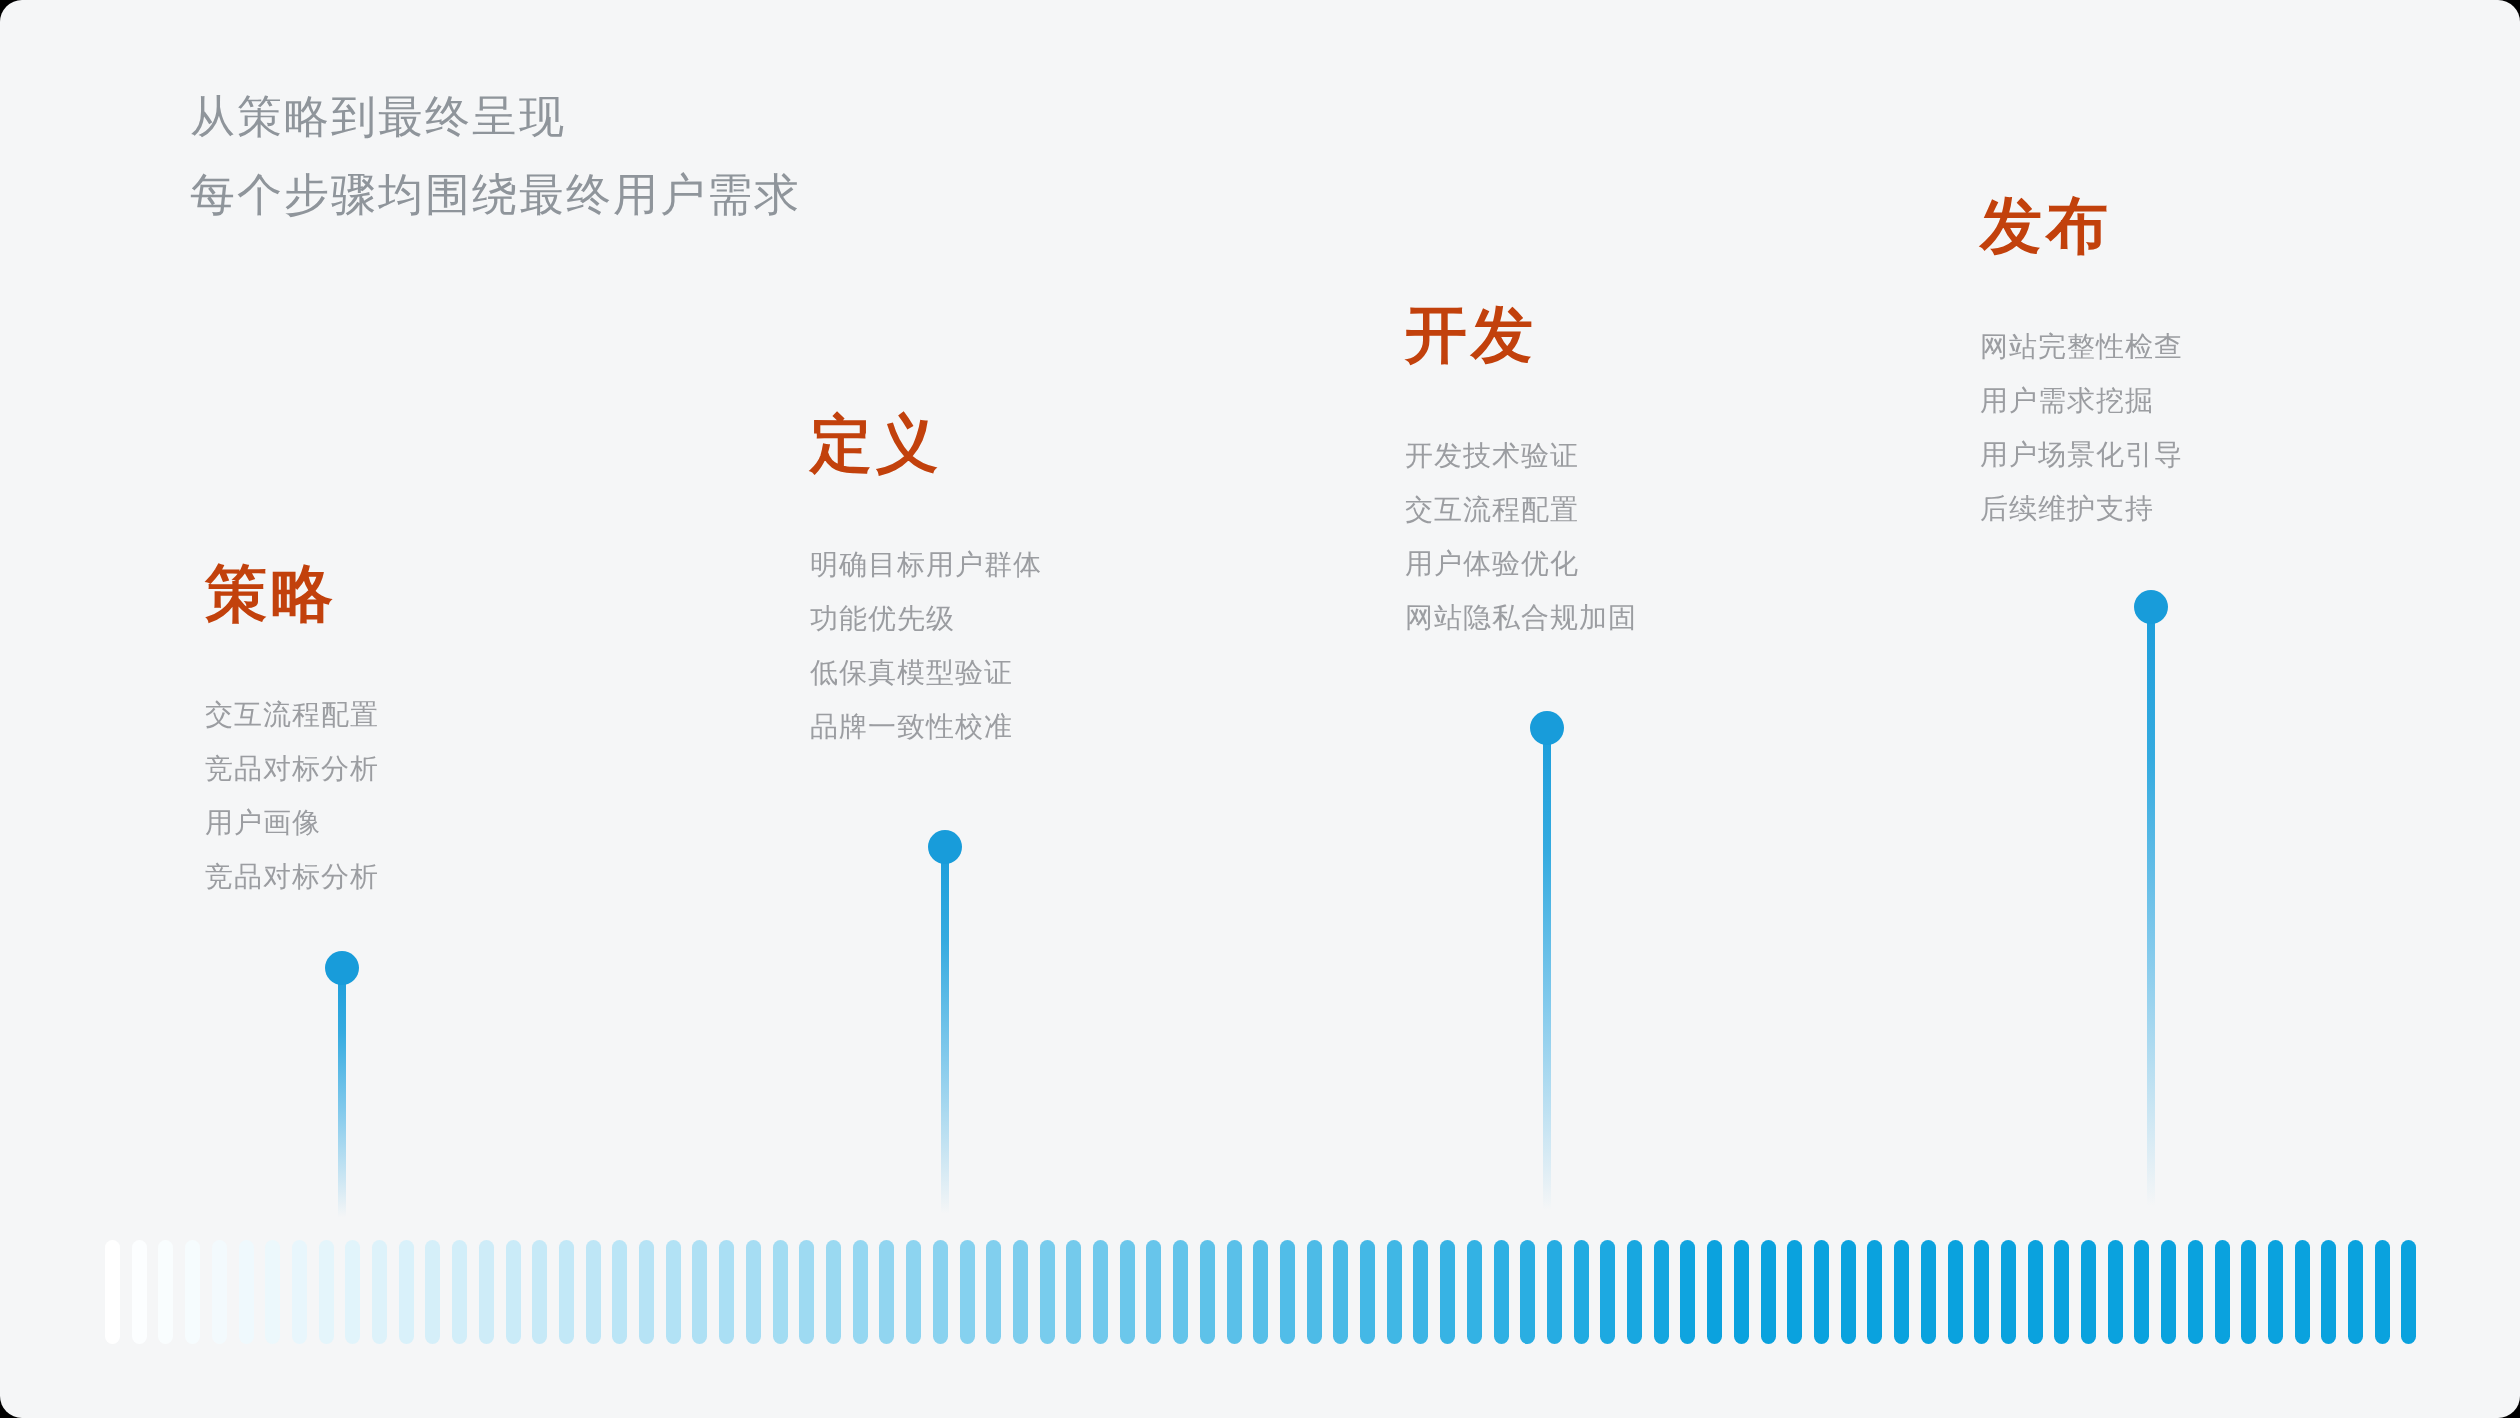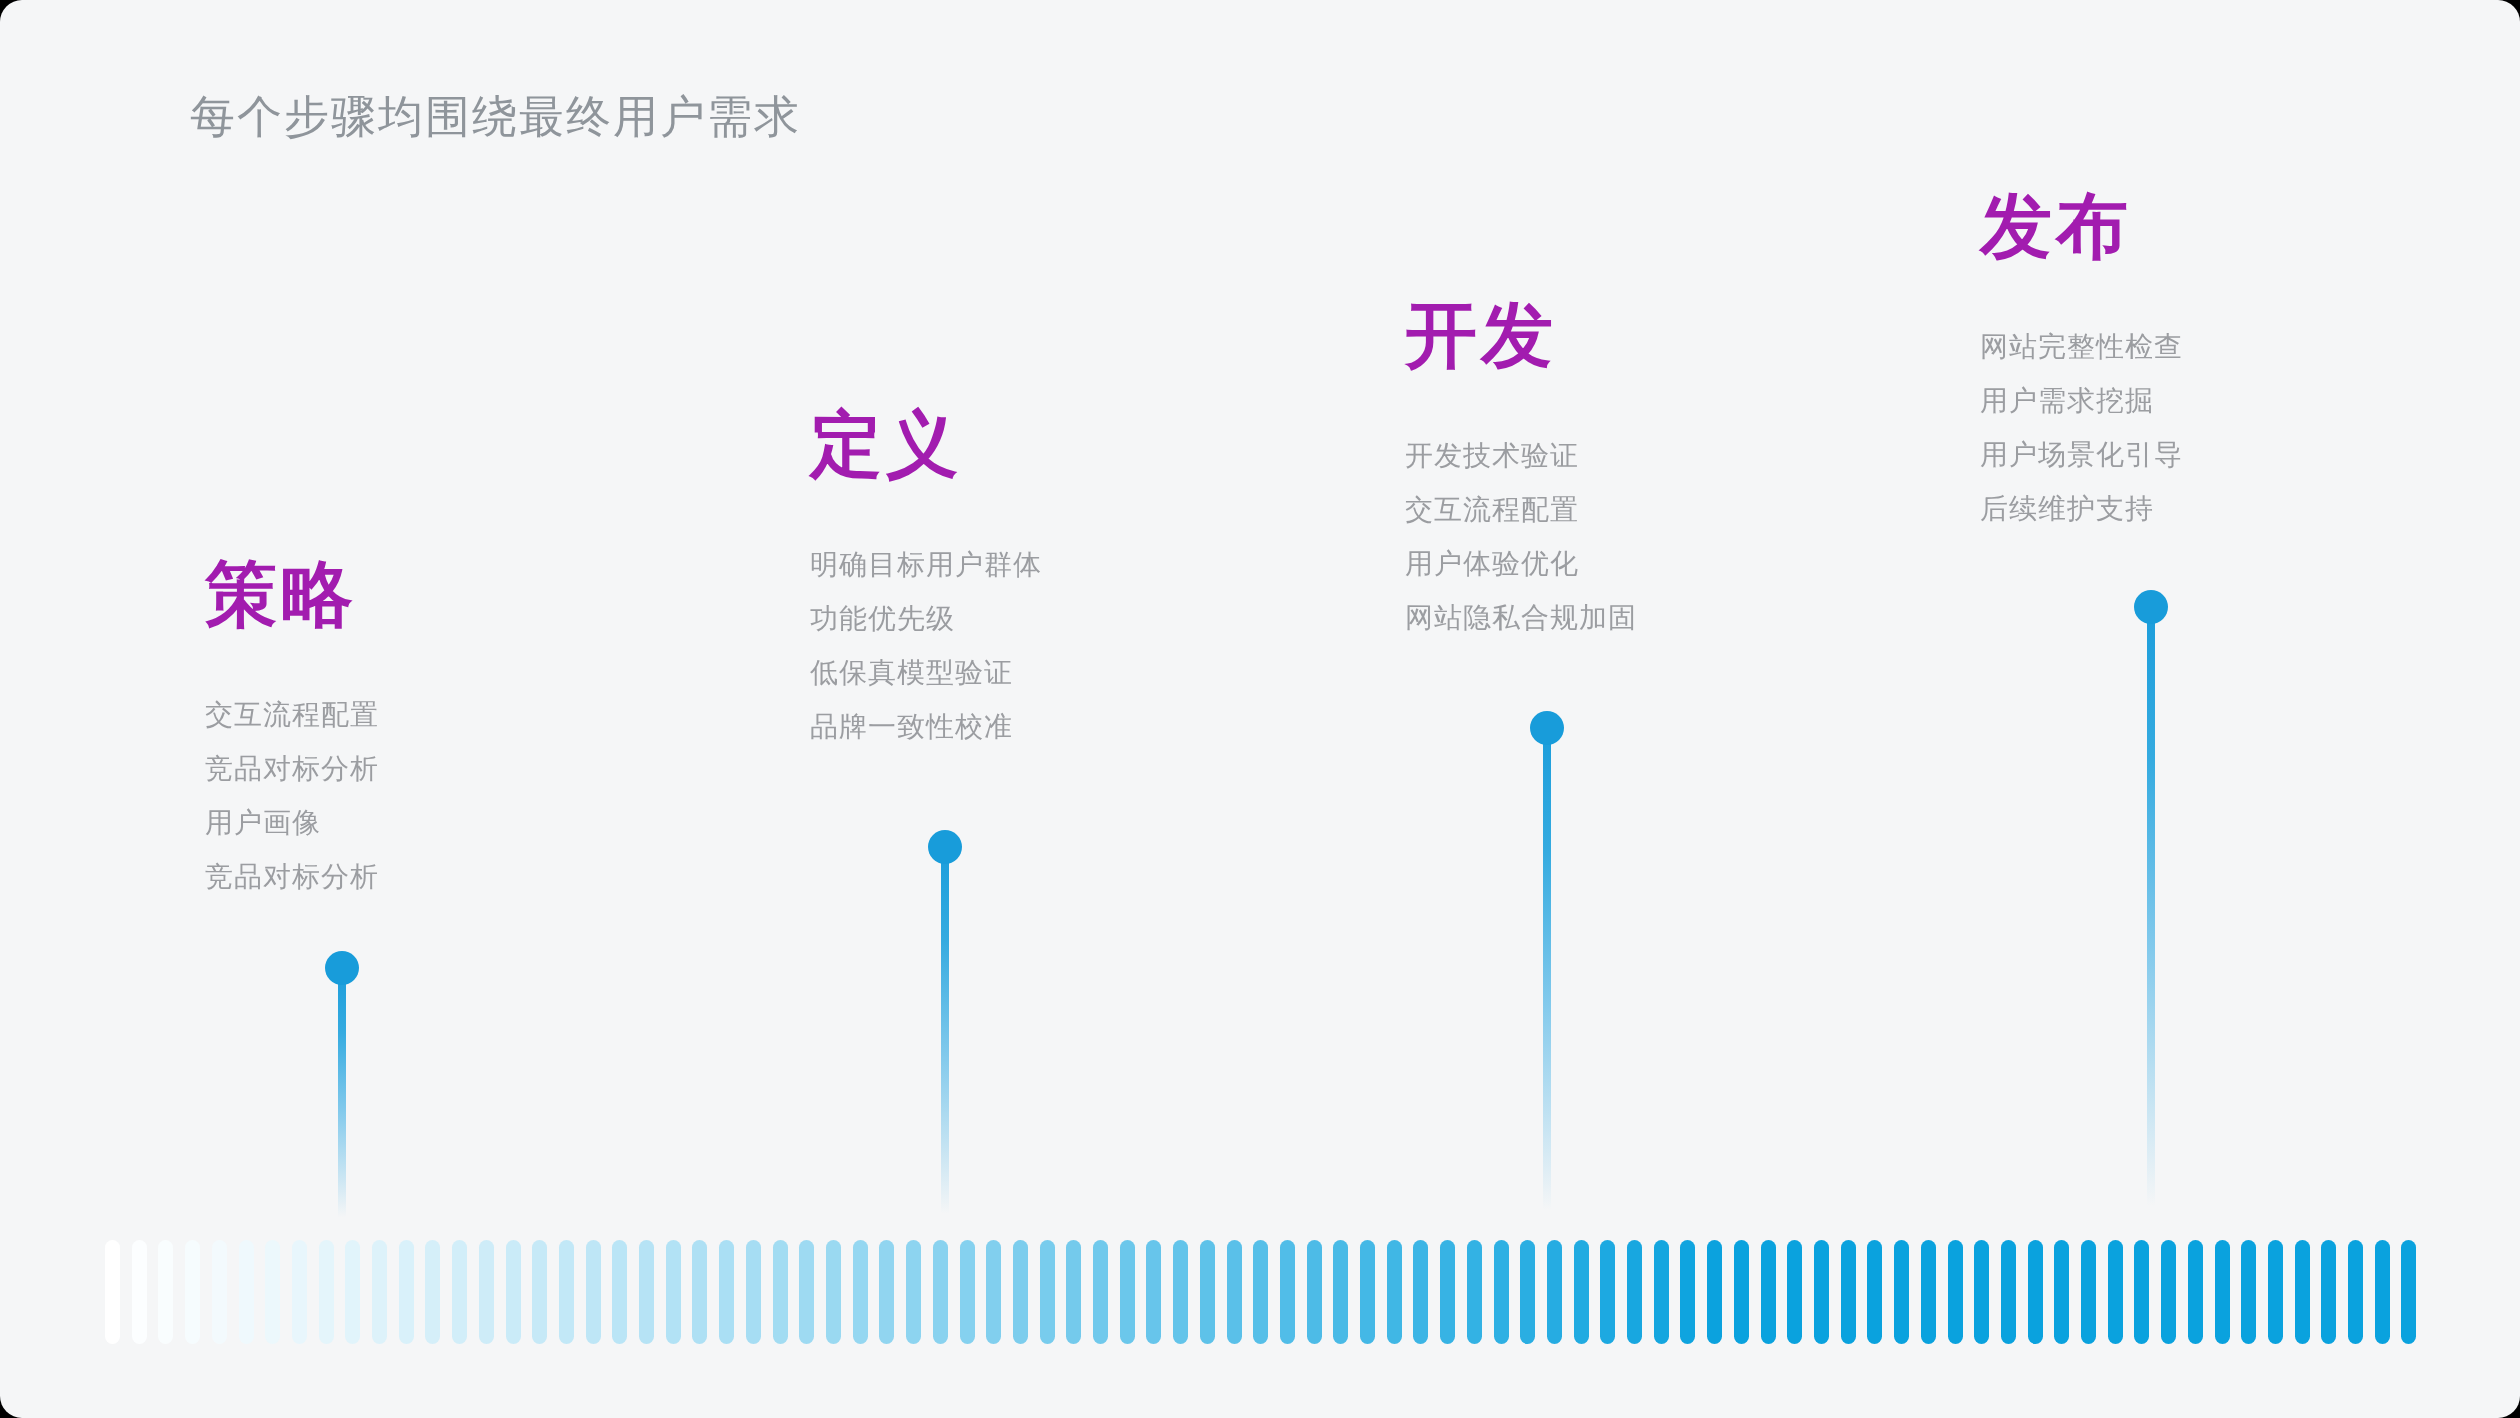--- a/index.html
+++ b/index.html
@@ -12,22 +12,22 @@
     overflow:hidden;
     font-family:"Liberation Sans","DejaVu Sans",sans-serif;
   }
   .subtitle{
     position:absolute;left:190px;top:78px;
     font-size:45px;line-height:78px;font-weight:500;
     color:#8f959b;letter-spacing:2px;
   }
   .stage{position:absolute;}
   .stage-title{
-    font-size:72px;line-height:96px;font-weight:700;
-    color:#a21caf;letter-spacing:4px;
+    font-size:62px;line-height:96px;font-weight:700;
+    color:#c2410c;letter-spacing:4px;
   }
   .stage-items{margin-top:46px;}
   .stage-item{
     font-size:28px;height:54px;line-height:54px;
     color:#9b9da1;letter-spacing:1px;
   }
   .s0{left:205px;top:546px;}
   .s1{left:810px;top:396px;}
   .s2{left:1405px;top:287px;}
   .s3{left:1980px;top:178px;}
@@ -59,20 +59,21 @@
     display:flex;justify-content:space-between;align-items:stretch;
   }
   .ticker-bar{width:15px;height:104px;border-radius:8px;flex:0 0 auto;}
 </style>
 </head>
 <body>
 
 <div class="canvas">
 
   <div class="subtitle">
+    <div>从策略到最终呈现</div>
     <div>每个步骤均围绕最终用户需求</div>
   </div>
 
   <div class="stage s0">
     <div class="stage-title">策略</div>
     <div class="stage-items">
       <div class="stage-item">交互流程配置</div>
       <div class="stage-item">竞品对标分析</div>
       <div class="stage-item">用户画像</div>
       <div class="stage-item">竞品对标分析</div>

